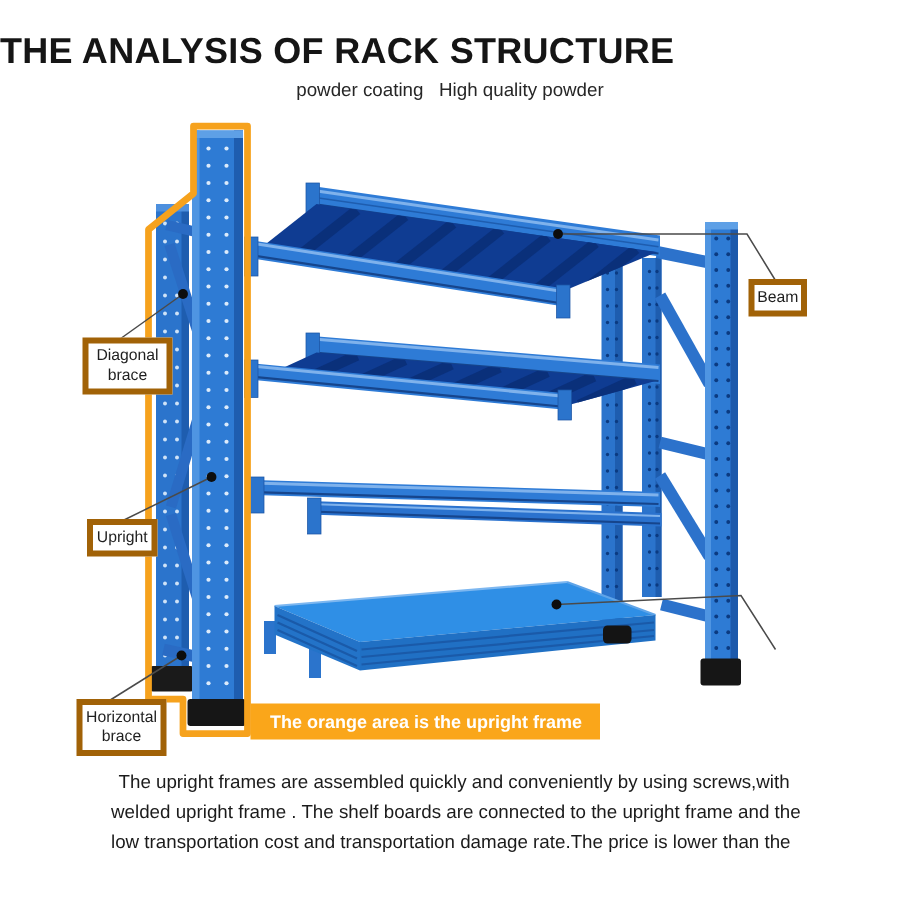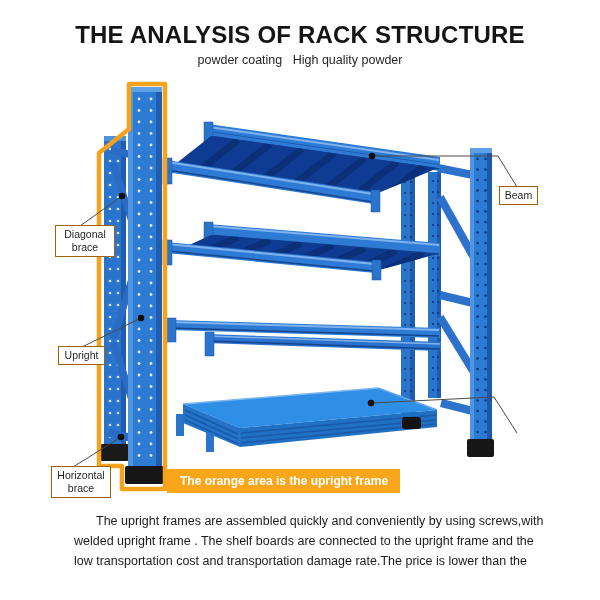--- a/index.html
+++ b/index.html
@@ -1,38 +1,38 @@
 <!DOCTYPE html>
 <html><head>
 <meta charset="utf-8">
 <style>
   html,body{margin:0;padding:0;background:#ffffff;}
   .stage{position:relative;width:600px;height:600px;background:#ffffff;overflow:hidden;
          font-family:"Liberation Sans",sans-serif;}
-  .title{position:absolute;left:0;right:0;top:21px;text-align:center;
+  .title{position:absolute;left:0;right:0;top:21px;text-align:left;
          font-size:24px;font-weight:700;color:#151515;letter-spacing:0.2px;}
   .subtitle{position:absolute;left:0;right:0;top:53px;text-align:center;
          font-size:12.5px;color:#262626;white-space:pre;}
   .illustration{position:absolute;left:0;top:0;width:600px;height:600px;}
-  .plabel{position:absolute;background:#ffffff;border:1px solid #a16207;color:#1f1f1f;
+  .plabel{position:absolute;background:#ffffff;border:4px solid #a16207;color:#1f1f1f;
          font-size:10.5px;line-height:13px;text-align:center;padding:2px 1px;
          box-sizing:border-box;}
   .plabel span{display:block;}
   .lbl-diagonal{left:55px;top:225px;width:60px;}
   .lbl-upright{left:58px;top:346px;width:47px;}
   .lbl-horizontal{left:51px;top:466px;width:60px;}
   .lbl-beam{left:499px;top:186px;width:39px;}
   .lbl-shelf{left:492px;top:432px;width:52px;}
   .banner{position:absolute;left:167px;top:469px;width:233px;height:24px;line-height:24px;
          background:#FAA61A;color:#ffffff;font-weight:700;font-size:12px;
          padding-left:13px;box-sizing:border-box;white-space:nowrap;}
   .paragraph{position:absolute;left:74px;top:511px;font-size:12.5px;line-height:20px;
          color:#1b1b1b;}
   .pline{white-space:nowrap;}
-  .pline.first{padding-left:5px;margin-left:17px;}
+  .pline.first{padding-left:5px;}
 </style>
 </head>
 <body>
 
 <div class="stage">
 
   <div class="title">THE ANALYSIS OF RACK STRUCTURE</div>
   <div class="subtitle">powder coating   High quality powder</div>
 
   <svg class="illustration" viewBox="0 0 600 600" xmlns="http://www.w3.org/2000/svg">

